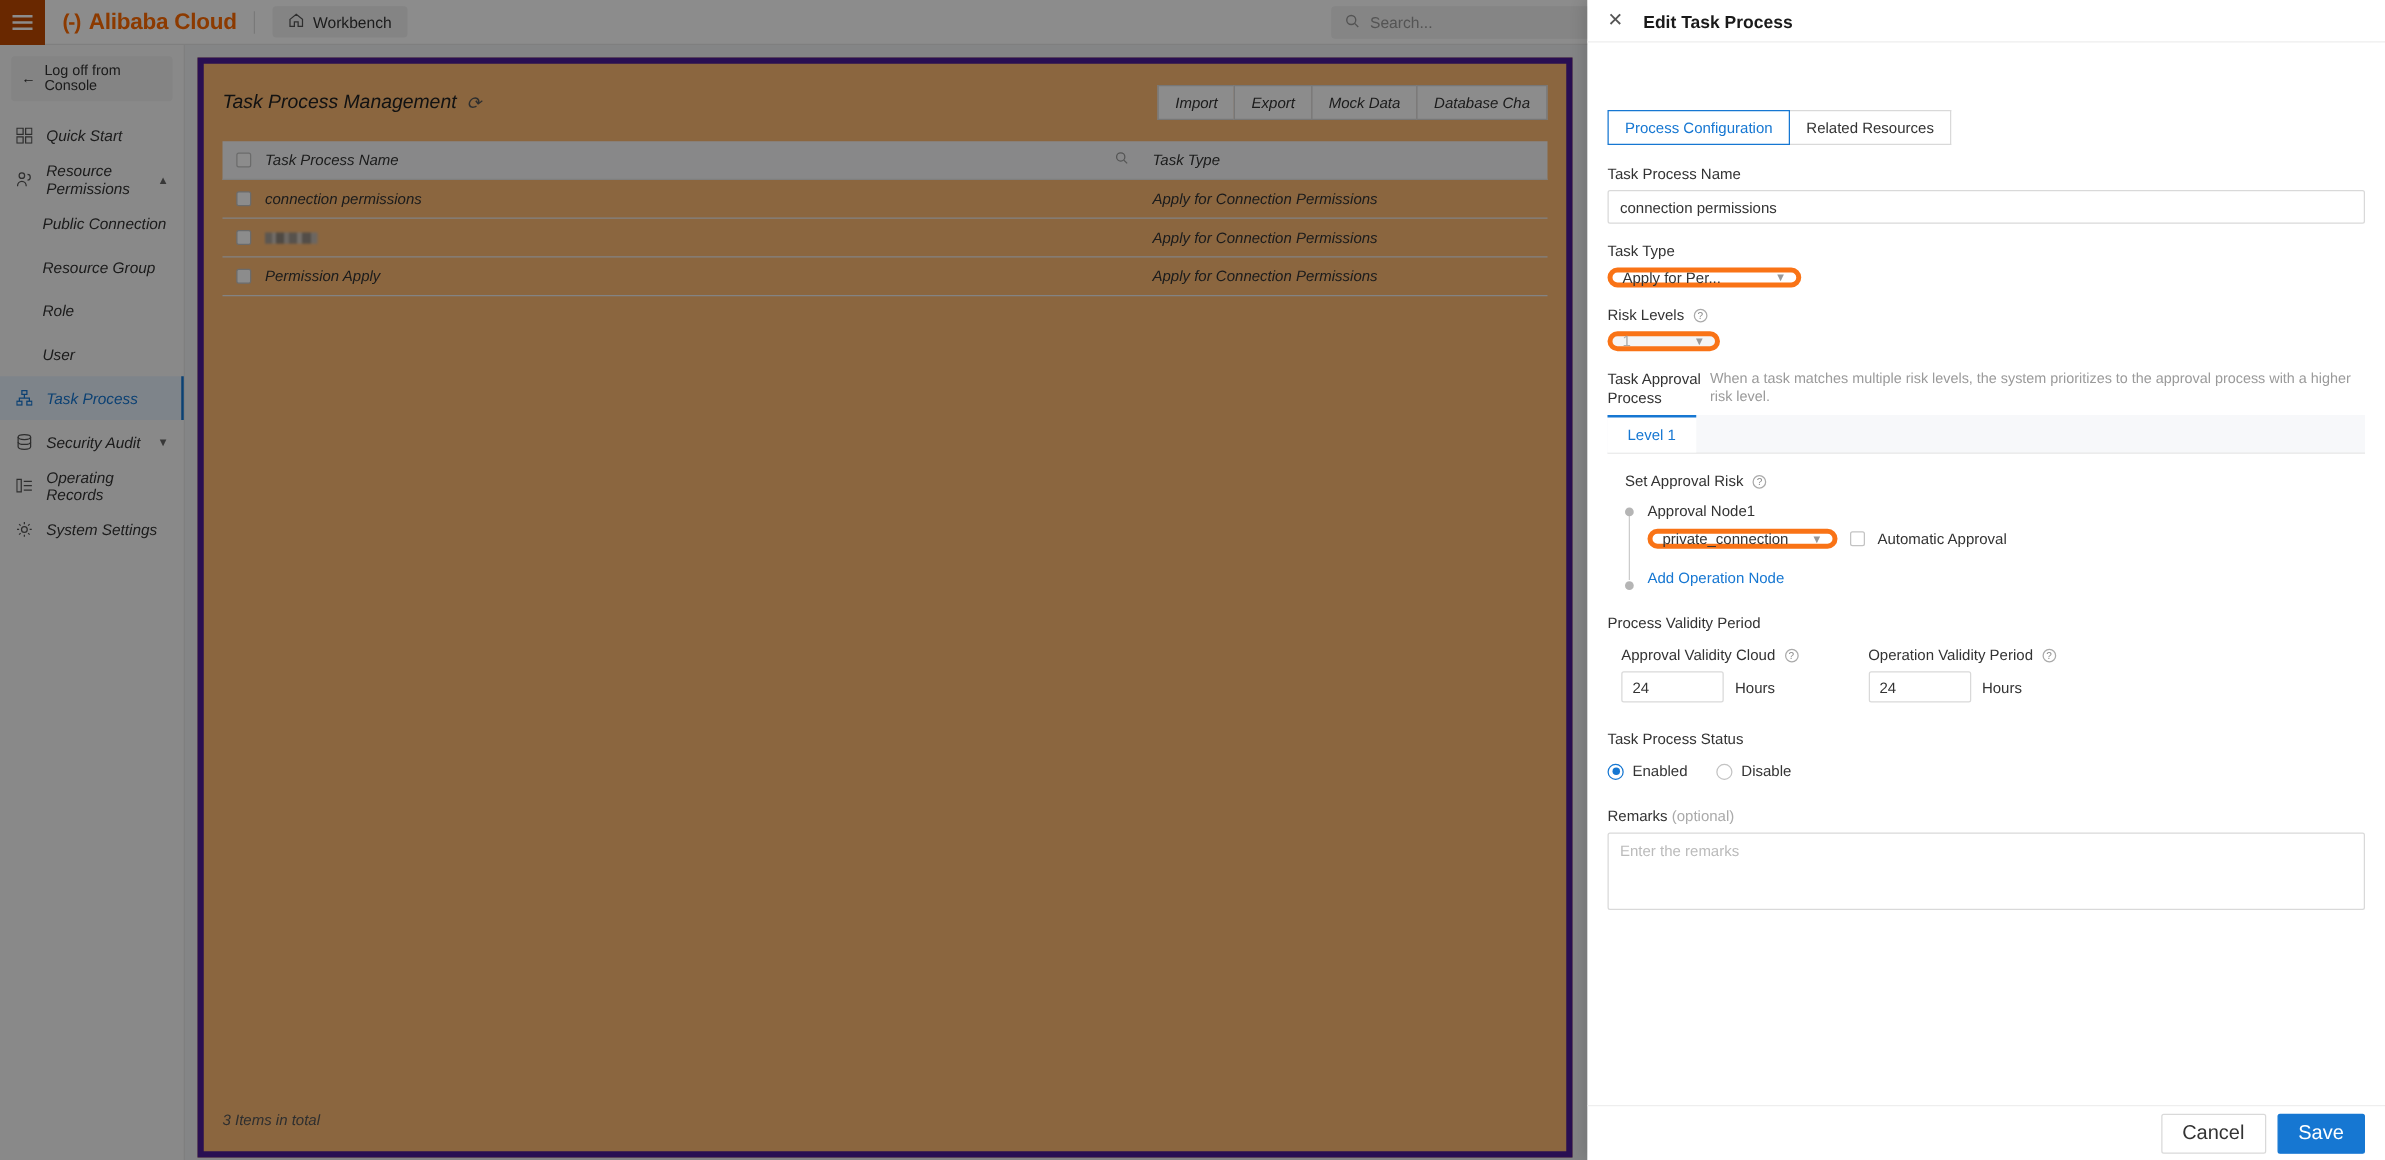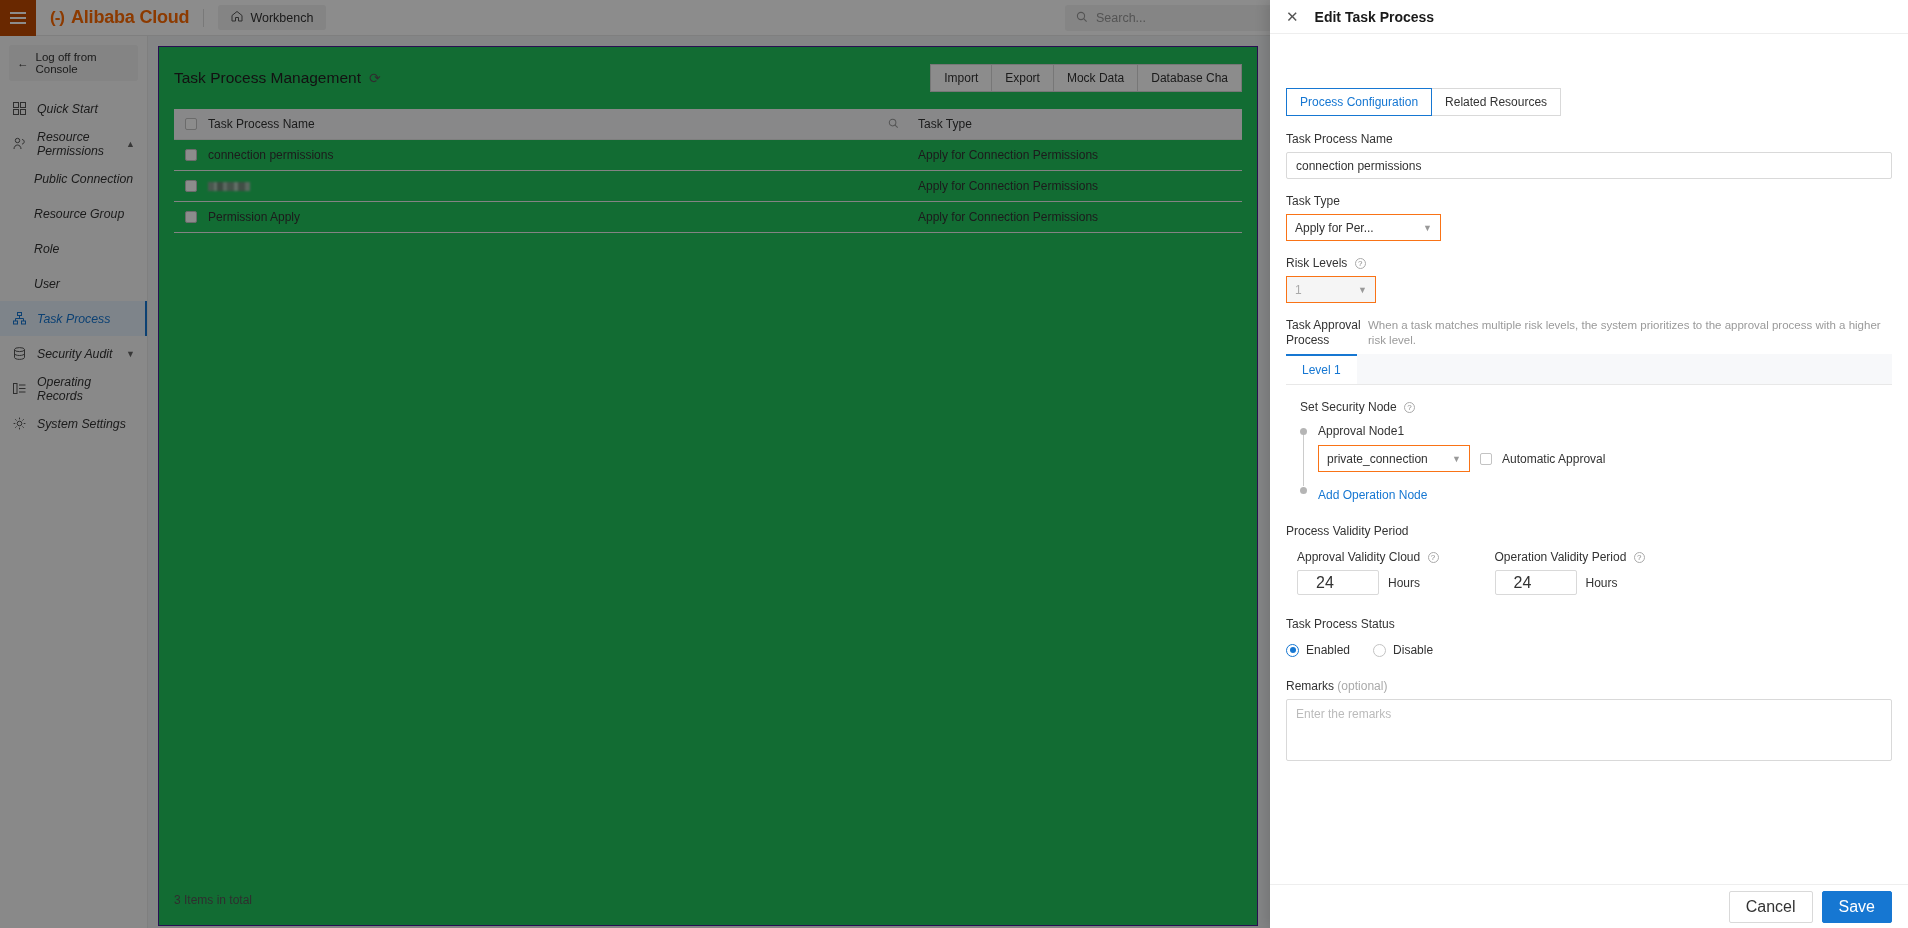--- a/index.html
+++ b/index.html
@@ -98,22 +98,23 @@
   }
   .nav-item.active::after {
     content: ""; position: absolute; right: 0; top: 0;
     width: 2px; height: 100%; background: #1677d2;
   }
 
   
   .content {
     position: absolute; left: 158px; top: 46px;
     width: 1100px; height: 880px;
-    background: #22c55e;
-    border: 1px solid #4c1d95;
+    background: #fdba74;
+    border: 5px solid #4c1d95;
+    font-style: italic;
   }
   .page-head {
     display: flex; align-items: center;
     padding: 17px 15px 0 15px;
   }
   .page-title { font-size: 15.5px; color: #222; }
   .refresh-icon {
     margin-left: 8px; font-size: 14px; color: #555; cursor: pointer;
     display: inline-block;
   }
@@ -197,22 +198,22 @@
   .txt-input {
     width: 100%; height: 27px;
     border: 1px solid #d9d9d9; border-radius: 2px;
     font-size: 12px; color: #333; padding: 0 9px;
     background: #fff; font-family: inherit;
     display: flex; align-items: center;
   }
   .row-gap { margin-bottom: 15px; }
 
   .select-box {
-    width: 90px; height: 27px;
-    border: 1px solid #f97316; border-radius: 0;
+    width: 90px; height: 16px;
+    border: 4px solid #f97316; border-radius: 10px;
     display: flex; align-items: center; padding: 0 8px;
     font-size: 12px; color: #333; cursor: pointer; background: #fff;
   }
   .select-box.wide { width: 155px; }
   .select-box.disabled { background: #f5f5f5; color: #aaa; cursor: not-allowed; }
   .select-box .cv { margin-left: auto; font-size: 9px; color: #999; }
 
   .approval-row { display: flex; margin-bottom: 6px; }
   .approval-row .lbl {
     width: 82px; font-size: 12px; color: #333; line-height: 15px; flex: none;
@@ -250,21 +251,21 @@
   }
   .chk-label { font-size: 12px; color: #333; }
   .link { font-size: 12px; color: #1677d2; cursor: pointer; }
 
   .section-title { font-size: 12px; color: #333; margin: 22px 0 12px 0; }
   .validity-wrap { display: flex; gap: 56px; padding-left: 11px; }
   .val-label { font-size: 12px; color: #333; margin-bottom: 6px; }
   .val-row { display: flex; align-items: center; gap: 9px; }
   .num-input {
     width: 82px; height: 25px; border: 1px solid #d9d9d9; border-radius: 2px;
-    font-size: 16px; color: #333; padding: 0 18px;
+    font-size: 12px; color: #333; padding: 0 8px;
     display: flex; align-items: center; background: #fff;
   }
   .unit { font-size: 12px; color: #333; }
 
   .radio-row { display: flex; align-items: center; gap: 9px; }
   .radio {
     width: 13px; height: 13px; border-radius: 50%;
     border: 1px solid #c3c3c3; background: #fff;
     display: inline-flex; align-items: center; justify-content: center;
     cursor: pointer; flex: none;
@@ -526,21 +527,21 @@
       </div>
       <div class="desc">When a task matches multiple risk levels, the system prioritizes to the approval process with a higher risk level.</div>
     </div>
 
     <div class="level-tabs">
       <div class="level-tab">Level 1</div>
     </div>
 
     <div class="level-pane">
       <div class="fld-label">
-        <span>Set Security Node</span>
+        <span>Set Approval Risk</span>
         <span class="hint-i">?</span>
       </div>
 
       <div class="node-list">
         <div class="dot" style="top:4px"></div>
         <div class="node-name">Approval Node1</div>
         <div class="node-ctrl">
           <div class="select-box">
             <span>private_connection</span>
             <span class="cv">▼</span>

